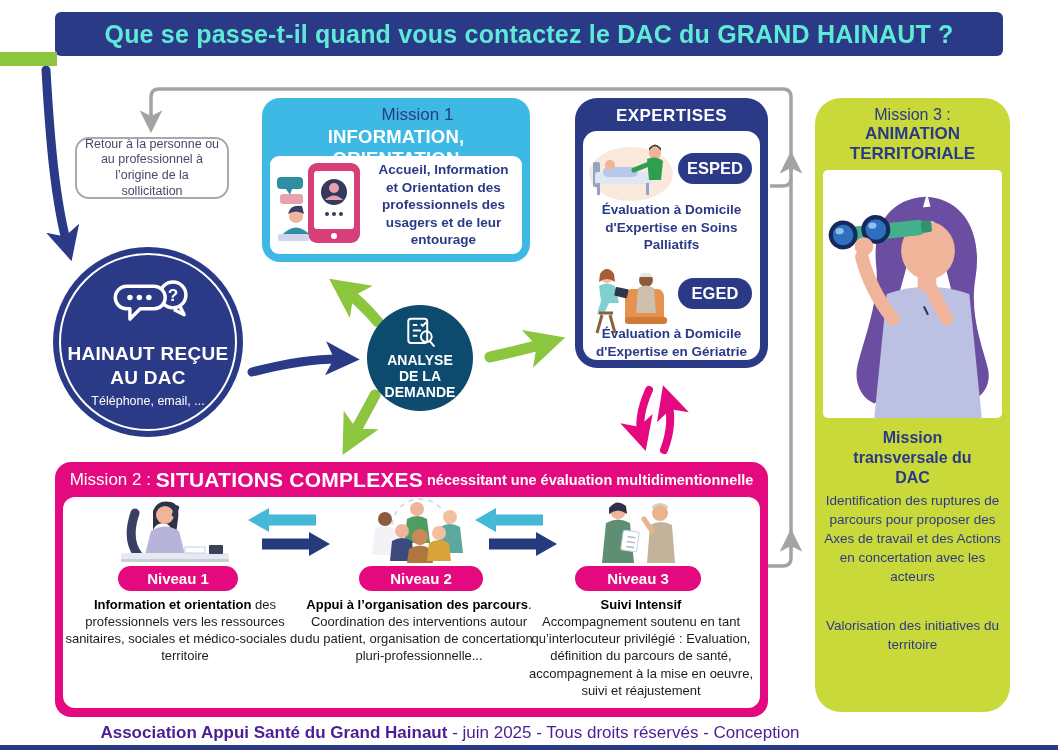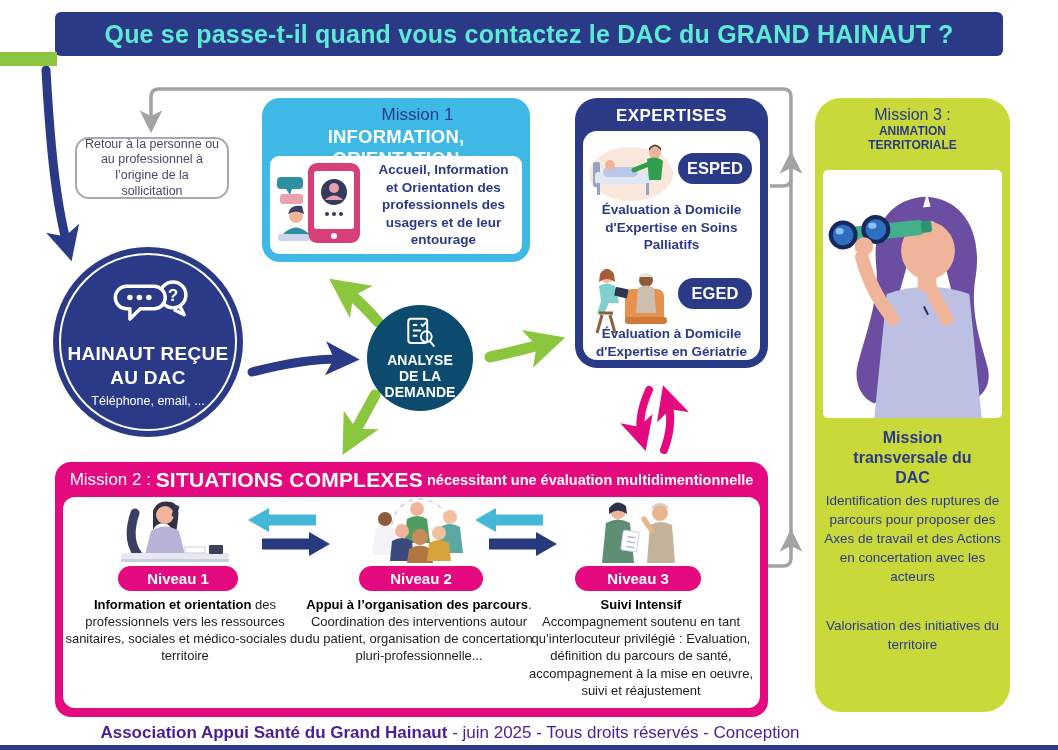--- a/index.html
+++ b/index.html
@@ -56,21 +56,21 @@
   .m2 .panel{ position:absolute; left:8px; right:8px; top:35px; bottom:9px; background:#fff; border-radius:12px;}
   .niveau{ position:absolute; top:69px; height:25px; background:#e5097f; border-radius:14px;
     color:#fff; font-weight:700; font-size:15px; display:flex; align-items:center; justify-content:center;}
   .lvl-text{ position:absolute; top:99px; text-align:center; font-size:13px; line-height:1.32; color:#1c1c1e;}
   .lvl-text b{ color:#000; }
   .lvl-text .blk{ display:block; }
 
   
   .m3{ left:815px; top:98px; width:195px; height:614px; background:#c9d93a; border-radius:26px; z-index:2;}
   .m3 .label{ text-align:center; color:#2b3a86; font-size:16px; margin-top:8px;}
-  .m3 .title{ text-align:center; color:#2b3a86; font-size:12px; font-weight:700; line-height:1.2;}
+  .m3 .title{ text-align:center; color:#2b3a86; font-size:17px; font-weight:700; line-height:1.2;}
   .m3 .panel{ position:absolute; left:8px; right:8px; top:72px; height:248px; background:#fff; border-radius:5px; overflow:hidden;}
   .m3 .subtitle{ position:absolute; top:330px; left:20px; right:20px; text-align:center; color:#2b3a86;
     font-weight:700; font-size:16px; line-height:1.25;}
   .m3 .body{ position:absolute; left:7px; right:7px; text-align:center; color:#2b3a86; font-size:13.5px; line-height:1.4;}
 
   
   .footer{ left:55px; top:723px; width:790px; text-align:center; color:#4c1d95; font-size:17px; z-index:2;}
   .bottom-bar{ left:0; top:745px; width:1058px; height:5px; background:#2b3a86; z-index:2;}
 
   svg.overlay{ position:absolute; left:0; top:0; z-index:1; pointer-events:none;}

